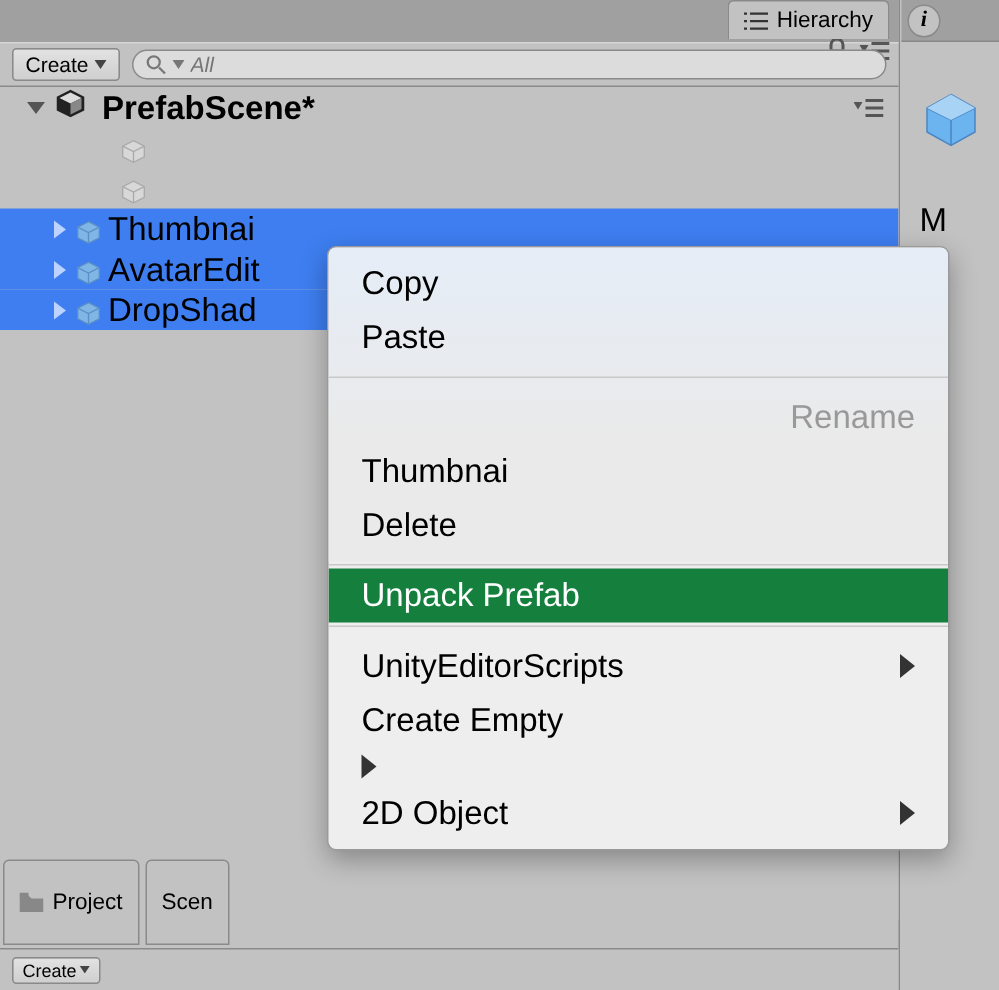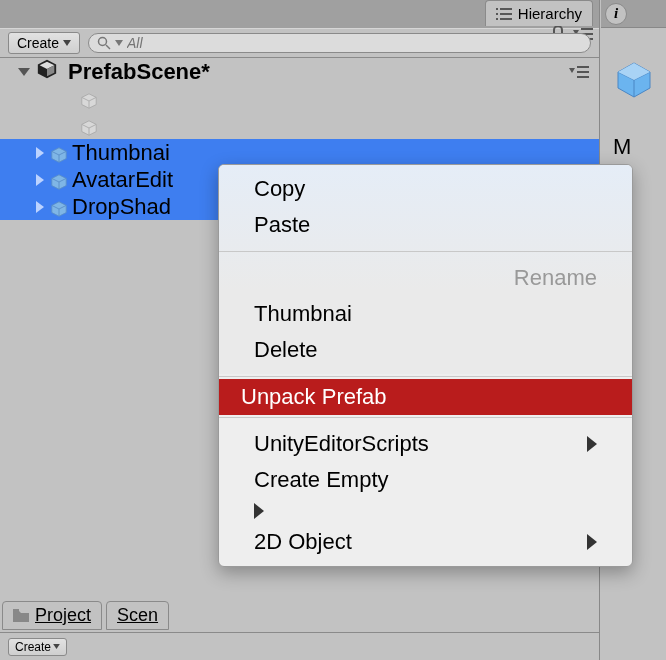--- a/index.html
+++ b/index.html
@@ -30,29 +30,29 @@
 .selected .prefab-text { color: #000000; }
 
 .optionsbtn-area { margin-left: auto; margin-right: 10px; display: flex; align-items: center; }
 
 .foldout { width: 0; height: 0; border-top: 6px solid transparent; border-bottom: 6px solid transparent; border-left: 8px solid #555; display: inline-block; }
 .foldout.down { transform: rotate(90deg); }
 .cube { width: 18px; height: 18px; display: inline-block; position: relative; }
 .cube svg { width: 18px; height: 18px; }
 
 .bottom-tabs { position: absolute; bottom: 30px; left: 2px; display: flex; gap: 4px; }
-.btab { background: #c2c2c2; border: 1px solid #8a8a8a; border-radius: 4px 4px 0 0; padding: 3px 10px; display: flex; align-items: center; gap: 6px; font-size: 18px; text-decoration: underline; }
+.btab { background: #c2c2c2; border: 1px solid #8a8a8a; border-radius: 4px 4px 0 0; padding: 19px 10px; display: flex; align-items: center; gap: 6px; font-size: 15px; }
 .bottom-strip { position: absolute; bottom: 0; left: 0; right: 0; height: 28px; background: #c2c2c2; border-top: 1px solid #8a8a8a; display: flex; align-items: center; padding-left: 8px; }
 .bottom-btn { background: linear-gradient(#e2e2e2,#cfcfcf); border: 1px solid #8a8a8a; border-radius: 3px; padding: 1px 6px; font-size: 12px; display: flex; align-items: center; gap: 2px; }
 
 .context-menu { position: absolute; left: 218px; top: 164px; width: 415px; background: #eeeeee; border: 1px solid #9a9a9a; border-radius: 6px; box-shadow: 0 6px 18px rgba(0,0,0,0.3); overflow: hidden; }
-.ctx-section { padding: 6px 13px; }
+.ctx-section { padding: 6px 0; }
 .ctx-item { padding: 5px 22px; font-size: 22px; display: flex; align-items: center; justify-content: space-between; }
 .ctx-item.disabled { color: #999; justify-content: flex-end; }
-.ctx-item.highlighted { background: #b91c1c; color: #fff; }
+.ctx-item.highlighted { background: #15803d; color: #fff; }
 .ctx-sep { height: 1px; background: #c8c8c8; margin: 2px 0; }
 .ctx-gradient { background: linear-gradient(#e5edf7,#eaeaea 60%); }
 .submenu-arrow { width: 0; height: 0; border-top: 8px solid transparent; border-bottom: 8px solid transparent; border-left: 10px solid #333; }
 
 .right-tab-region { height: 28px; background: #a0a0a0; border-bottom: 1px solid #888; display: flex; align-items: center; justify-content: flex-start; padding-left: 4px;}
 .right-icon-btn { width: 22px; height: 22px; background: #c2c2c2; border: 1px solid #8a8a8a; border-radius: 11px; display: flex; align-items: center; justify-content: center; font-weight: bold; font-family: Georgia, serif; font-style: italic; font-size: 15px; }
 .right-body { flex: 1; background: #c2c2c2; padding-top: 28px; }
 .right-bigcube { margin: 4px auto 0; width: 40px; height: 40px; }
 .right-letter { font-size: 22px; margin-left: 12px; margin-top: 34px; }
 .right-letter2 { font-size: 22px; margin-left: 16px; margin-top: 50px; }

